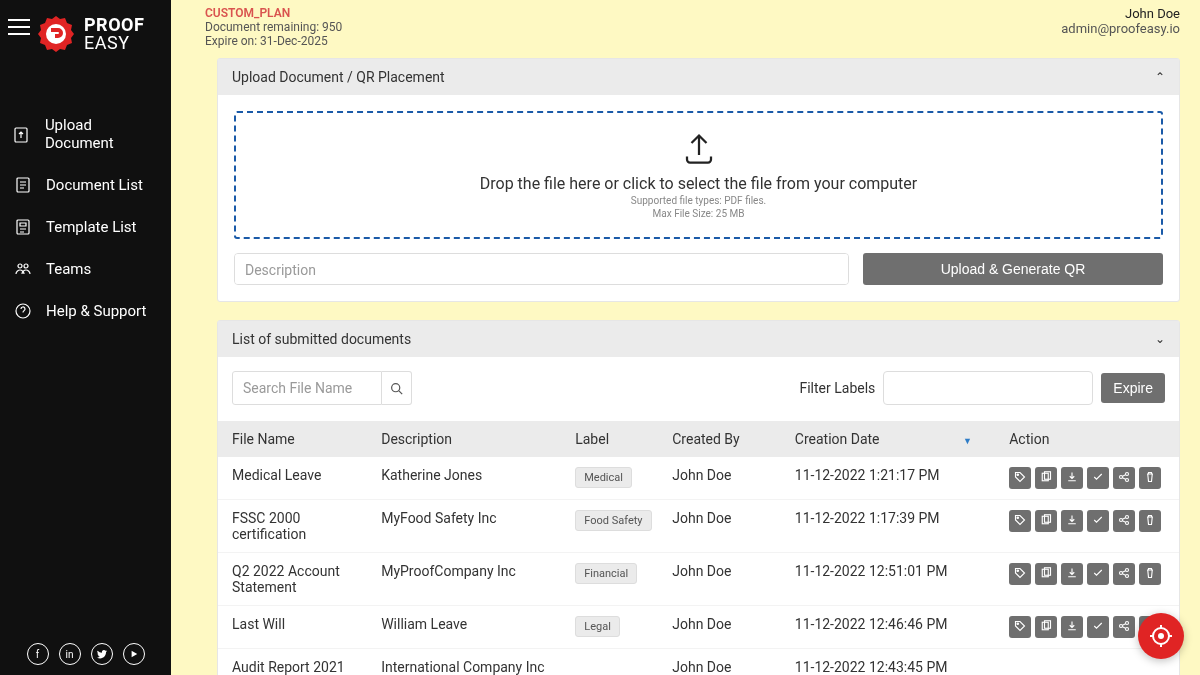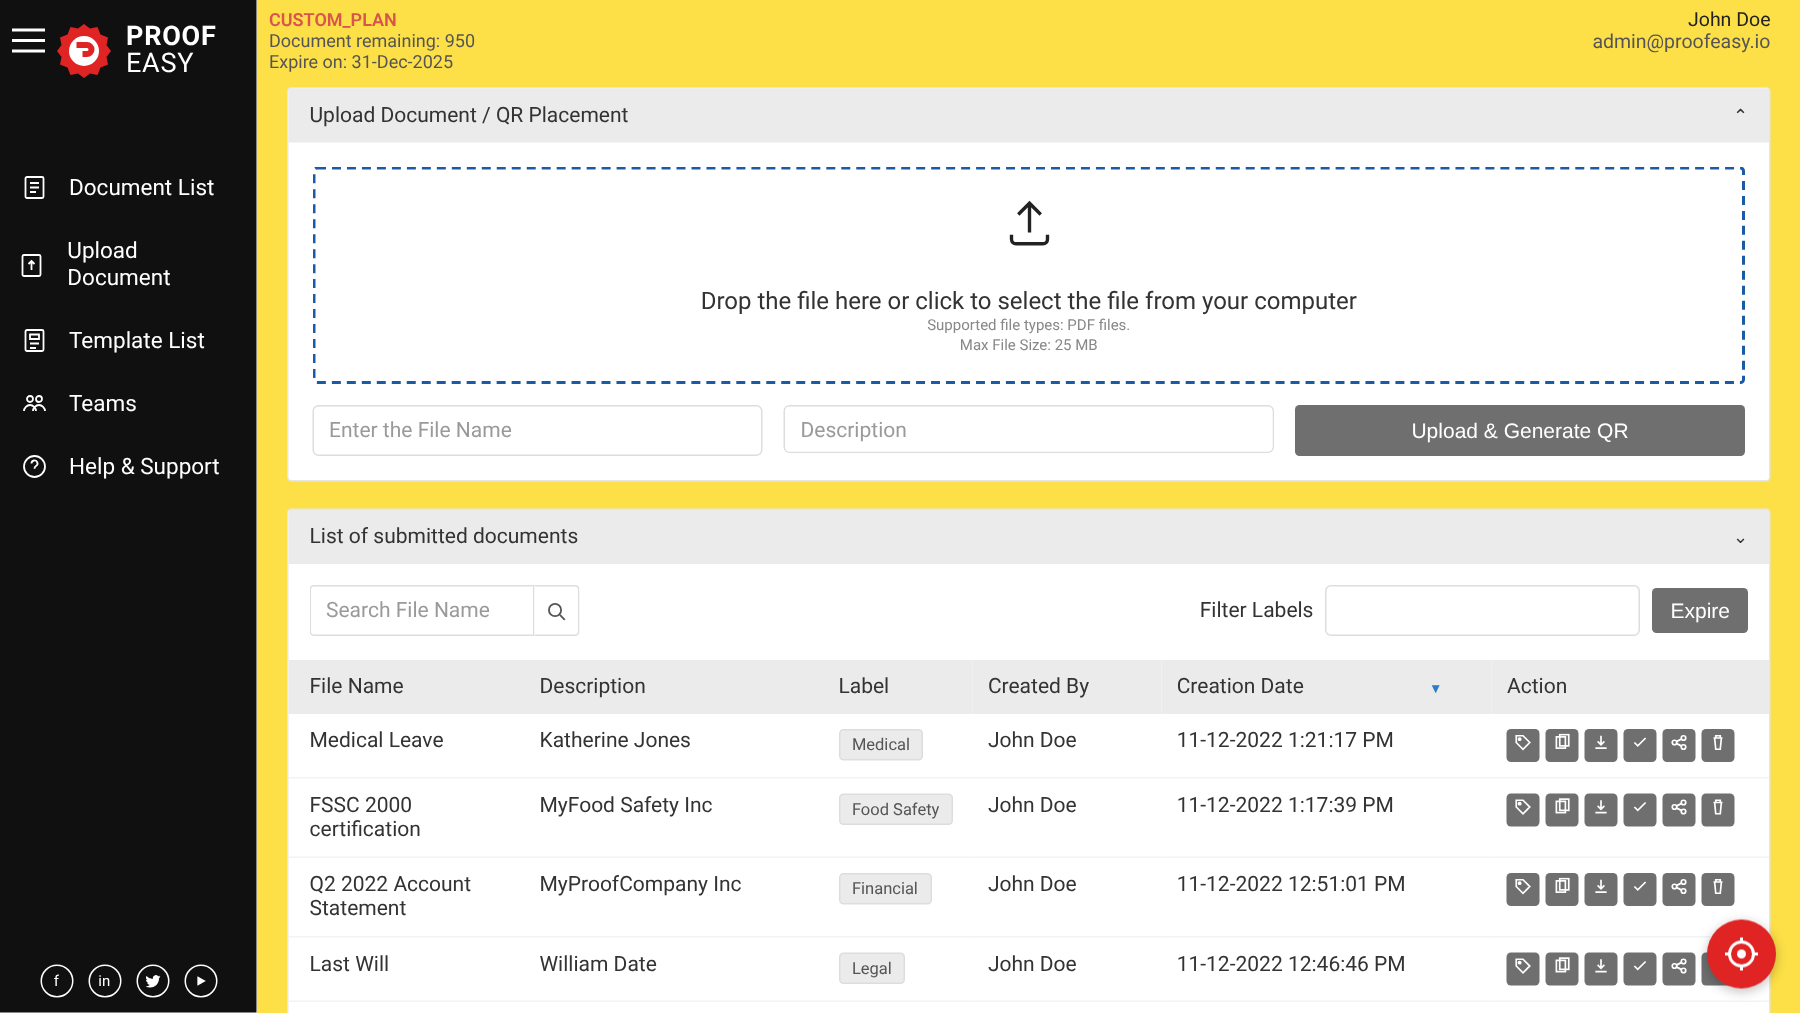--- a/index.html
+++ b/index.html
@@ -34,21 +34,21 @@
 .nav-item .ic { width: 18px; display: flex; justify-content: center; }
 .social {
   position: absolute; bottom: 10px; left: 0; width: 100%;
   display: flex; justify-content: center; gap: 10px;
 }
 .social-cir {
   width: 22px; height: 22px; border: 1px solid #fff; border-radius: 50%;
   display: flex; align-items: center; justify-content: center;
   font-size: 10px; color: #fff; cursor: pointer;
 }
-.main { flex: 1; overflow-y: auto; background: #fde047; }
+.main { flex: 1; overflow-y: auto; background: #fef9c3; padding-left: 26px; }
 .topbar {
   display: flex; justify-content: space-between;
   padding: 6px 20px 6px 8px; font-size: 12px;
 }
 .plan-info .plan-name { color: #d9534f; font-weight: 600; font-size: 12px; }
 .plan-info .plan-line { color: #555; }
 .user-info { text-align: right; }
 .user-name { color: #222; font-size: 13px; }
 .user-email { color: #555; font-size: 13px; }
 .content { padding: 4px 20px 0 20px; }
@@ -61,21 +61,21 @@
   display: flex; justify-content: space-between; align-items: center;
   font-size: 14px; color: #333;
 }
 .chev { font-size: 12px; cursor: pointer; }
 .panel-body { padding: 16px; }
 .dropzone {
   border: 2px dashed #1a5aa8; border-radius: 3px;
   text-align: center; padding: 18px 10px 18px;
   cursor: pointer;
 }
-.drop-title { color: #333; font-size: 16px; margin-top: 20px; }
+.drop-title { color: #333; font-size: 16px; margin-top: 4px; }
 .drop-sub { color: #888; font-size: 10px; margin-top: 2px; }
 .upload-row { display: flex; gap: 14px; margin-top: 14px; }
 .inp {
   border: 1px solid #ddd; border-radius: 4px; padding: 8px 10px;
   font-size: 14px; color: #333; background: #fff; font-family: inherit;
 }
 .inp::placeholder { color: #9a9a9a; }
 .file-name-inp { width: 300px; }
 .desc-inp { flex: 1; resize: none; height: 32px; }
 .gen-btn {
@@ -158,34 +158,34 @@
       </div>
       <div class="logo-text">
         <span class="bold">PROOF</span><br>
         <span>EASY</span>
       </div>
     </div>
     <nav class="nav">
       <div class="nav-item">
         <span class="ic">
             <svg width="16" height="18" viewBox="0 0 16 18" fill="none" stroke="#fff" stroke-width="1.2">
+              <rect x="1" y="3" width="12" height="14" rx="1"></rect>
+              <path d="M7 13V7M5 9l2-2 2 2"></path>
+            </svg>
+          </span>
+        <span>Upload Document</span>
+      </div>
+      <div class="nav-item">
+        <span class="ic">
+            <svg width="16" height="18" viewBox="0 0 16 18" fill="none" stroke="#fff" stroke-width="1.2">
               <rect x="2" y="2" width="12" height="14" rx="1"></rect>
               <path d="M5 6h6M5 9h6M5 12h4"></path>
             </svg>
           </span>
         <span>Document List</span>
-      </div>
-      <div class="nav-item">
-        <span class="ic">
-            <svg width="16" height="18" viewBox="0 0 16 18" fill="none" stroke="#fff" stroke-width="1.2">
-              <rect x="1" y="3" width="12" height="14" rx="1"></rect>
-              <path d="M7 13V7M5 9l2-2 2 2"></path>
-            </svg>
-          </span>
-        <span>Upload Document</span>
       </div>
       <div class="nav-item">
         <span class="ic">
             <svg width="16" height="18" viewBox="0 0 16 18" fill="none" stroke="#fff" stroke-width="1.2">
               <rect x="2" y="2" width="12" height="14" rx="1"></rect>
               <path d="M5 5h6v3H5zM5 11h6M5 14h4"></path>
             </svg>
           </span>
         <span>Template List</span>
       </div>
@@ -250,21 +250,20 @@
             <div>
               <svg width="36" height="36" viewBox="0 0 24 24" fill="none" stroke="#222" stroke-width="1.5">
                   <path d="M12 3v13M7 8l5-5 5 5M4 17v2a2 2 0 002 2h12a2 2 0 002-2v-2"></path>
                 </svg>
             </div>
             <div class="drop-title">Drop the file here or click to select the file from your computer</div>
             <div class="drop-sub">Supported file types: PDF files.</div>
             <div class="drop-sub">Max File Size: 25 MB</div>
           </div>
           <div class="upload-row">
-            <input class="inp file-name-inp" placeholder="Enter the File Name" style="">
             <textarea class="inp desc-inp" placeholder="Description" style=""></textarea>
             <button class="gen-btn">Upload &amp; Generate QR</button>
           </div>
         </div>
       </div>
 
       <div class="panel">
         <div class="panel-header">
           <span>List of submitted documents</span>
           <span class="chev">⌄</span>
@@ -435,21 +434,21 @@
                       <div class="act-btn">
                         <span><svg viewBox="0 0 16 16" fill="none" stroke="#fff" stroke-width="1.5">
                             <path d="M4 4h8M6 4V2h4v2M5 4l1 10h4l1-10"></path>
                           </svg></span>
                       </div>
                     </div>
                   </td>
                 </tr>
                 <tr>
                   <td class="col-file">Last Will</td>
-                  <td class="col-desc">William Date</td>
+                  <td class="col-desc">William Leave</td>
                   <td class="col-label"><span class="label-pill">Legal</span></td>
                   <td class="col-by">John Doe</td>
                   <td class="col-date">11-12-2022 12:46:46 PM</td>
                   <td class="col-act">
                     <div class="actions">
                       <div class="act-btn">
                         <span><svg viewBox="0 0 16 16" fill="none" stroke="#fff" stroke-width="1.5">
                             <path d="M2 2h6l6 6-6 6-6-6z"></path>
                             <circle cx="5" cy="5" r="1" fill="#fff"></circle>
                           </svg></span>

